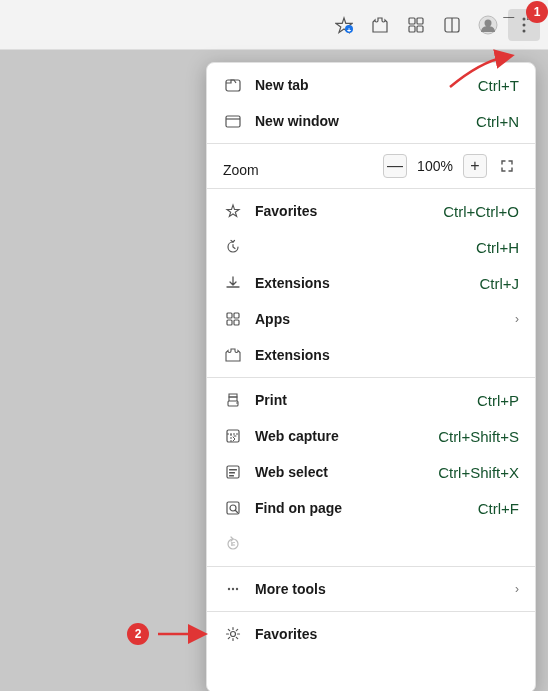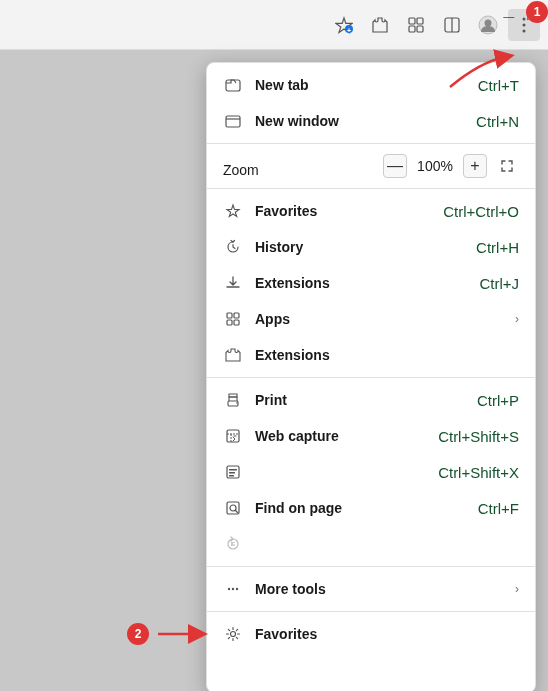--- a/index.html
+++ b/index.html
@@ -311,21 +311,20 @@
   </div>
 
   <div class="menu-item">
     <div class="menu-item-icon">
       <svg width="16" height="16" viewBox="0 0 16 16" fill="none">
         <path d="M8 3C5.2 3 3 5.2 3 8s2.2 5 5 5 5-2.2 5-5" stroke="#555" stroke-width="1.2" fill="none" stroke-linecap="round"></path>
         <path d="M8 5.5V8l2 1.5" stroke="#555" stroke-width="1.2" stroke-linecap="round"></path>
         <path d="M8 3L6 1.5M8 3L9.5 1.5" stroke="#555" stroke-width="1.2" stroke-linecap="round"></path>
       </svg>
     </div>
-    <span class="menu-item-label">History</span>
     <span class="menu-item-shortcut">Ctrl+H</span>
   </div>
 
   <div class="menu-item">
     <div class="menu-item-icon">
       <svg width="16" height="16" viewBox="0 0 16 16" fill="none">
         <path d="M8 2v8M5 7l3 3 3-3" stroke="#555" stroke-width="1.3" stroke-linecap="round" stroke-linejoin="round"></path>
         <path d="M2 12h12" stroke="#555" stroke-width="1.3" stroke-linecap="round"></path>
       </svg>
     </div>
@@ -385,20 +384,21 @@
 
   <div class="menu-item">
     <div class="menu-item-icon">
       <svg width="16" height="16" viewBox="0 0 16 16" fill="none">
         <rect x="2" y="2" width="12" height="12" rx="1.5" stroke="#555" stroke-width="1.2" fill="none"></rect>
         <rect x="4" y="5" width="8" height="1.5" rx="0.5" fill="#555"></rect>
         <rect x="4" y="8" width="6" height="1.5" rx="0.5" fill="#555"></rect>
         <rect x="4" y="11" width="5" height="1.5" rx="0.5" fill="#555"></rect>
       </svg>
     </div>
+    <span class="menu-item-label">Web select</span>
     <span class="menu-item-shortcut">Ctrl+Shift+X</span>
   </div>
 
   <div class="menu-item">
     <div class="menu-item-icon">
       <svg width="16" height="16" viewBox="0 0 16 16" fill="none">
         <rect x="2" y="2" width="12" height="12" rx="1.5" stroke="#555" stroke-width="1.2" fill="none"></rect>
         <circle cx="8" cy="8" r="3" stroke="#555" stroke-width="1.2" fill="none"></circle>
         <path d="M10.5 10.5l2 2" stroke="#555" stroke-width="1.2" stroke-linecap="round"></path>
       </svg>

